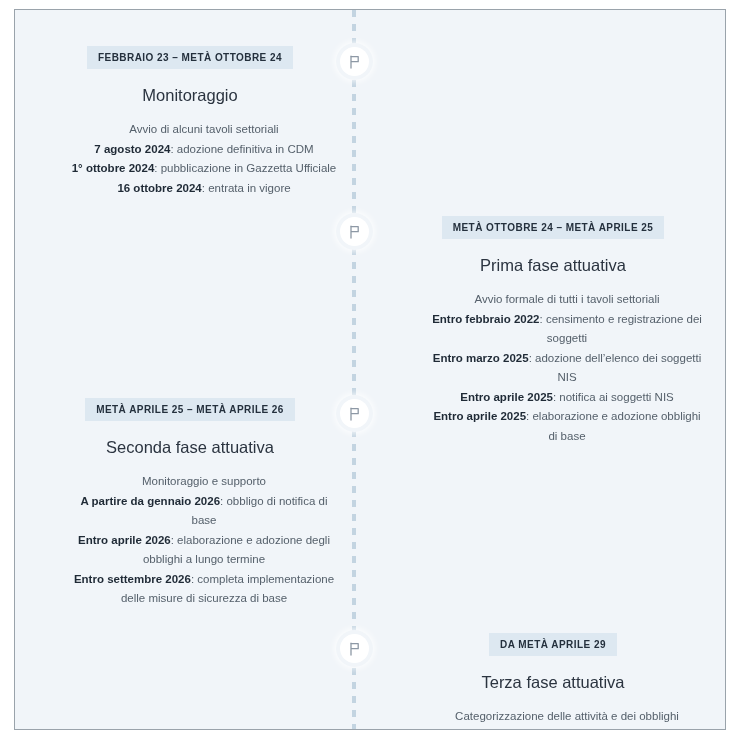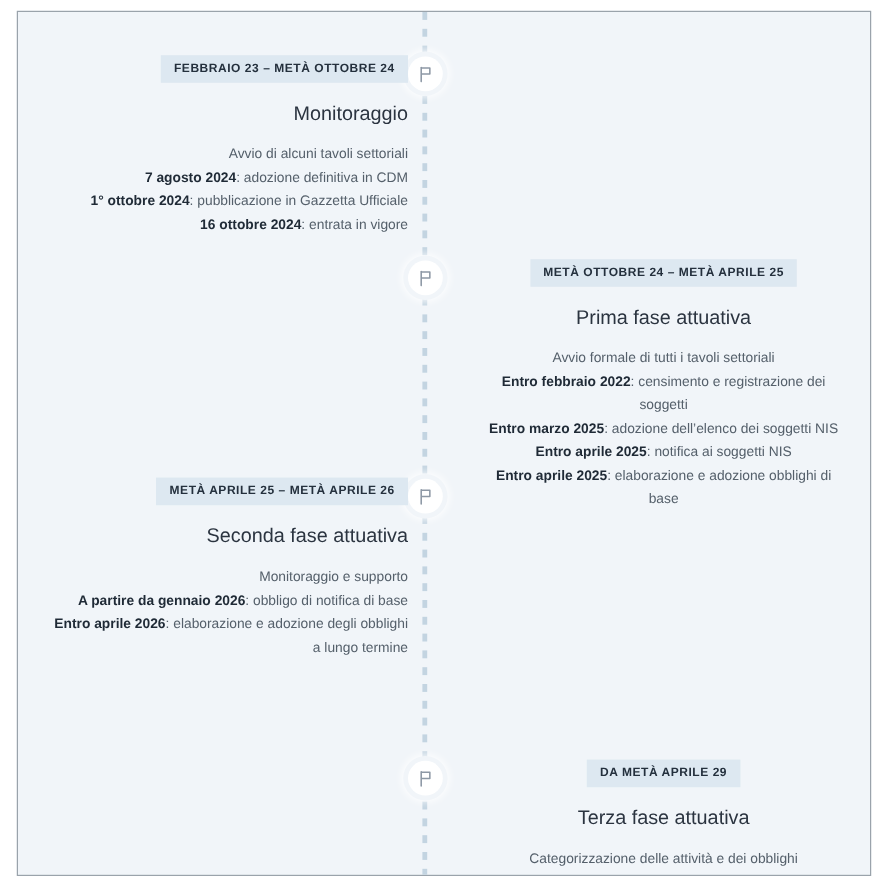--- a/index.html
+++ b/index.html
@@ -58,21 +58,21 @@
     align-items: center;
     justify-content: center;
   }
   .marker svg { display: block; }
 
   
   .entry {
     position: absolute;
     width: 300px;
   }
-  .entry.left  { left: 25px;  text-align: right; }
+  .entry.left  { left: 25px;  text-align: center; }
   .entry.right { left: 388px; text-align: center;  }
 
   .badge {
     display: inline-block;
     background: #dde8f1;
     color: #24303d;
     font-size: 10px;
     font-weight: bold;
     letter-spacing: 0.45px;
     padding: 5px 11px 5px 11px;
@@ -87,20 +87,21 @@
     color: #2b3440;
     font-weight: 500;
     line-height: 20px;
   }
 
   .entry-lines {
     margin-top: 15px;
     font-size: 11.5px;
     line-height: 19.5px;
     color: #55606b;
+    margin-left: 28px;
   }
   .entry-lines .line { display: block; }
   .entry-lines b {
     color: #1f2a36;
     font-weight: bold;
   }
 </style>
 </head>
 <body>
 
@@ -167,20 +168,21 @@
       </div>
   </div>
 
   <div class="entry left" style="top:388px">
     <span class="badge">METÀ APRILE 25 – METÀ APRILE 26</span>
     <div class="entry-title">Seconda fase attuativa</div>
     <div class="entry-lines">
         <span class="line">Monitoraggio e supporto</span>
         <span class="line"><b>A partire da gennaio 2026</b>: obbligo di notifica di base</span>
         <span class="line"><b>Entro aprile 2026</b>: elaborazione e adozione degli obblighi a lungo termine</span>
+        <span class="line"><b>Entro settembre 2026</b>: completa implementazione delle misure di sicurezza di base</span>
       </div>
   </div>
 
   <div class="entry right" style="top:623px">
     <span class="badge">DA METÀ APRILE 29</span>
     <div class="entry-title">Terza fase attuativa</div>
     <div class="entry-lines">
         <span class="line">Categorizzazione delle attività e dei obblighi</span>
         <span class="line">Implementazione degli obblighi a lungo termine</span>
       </div>

